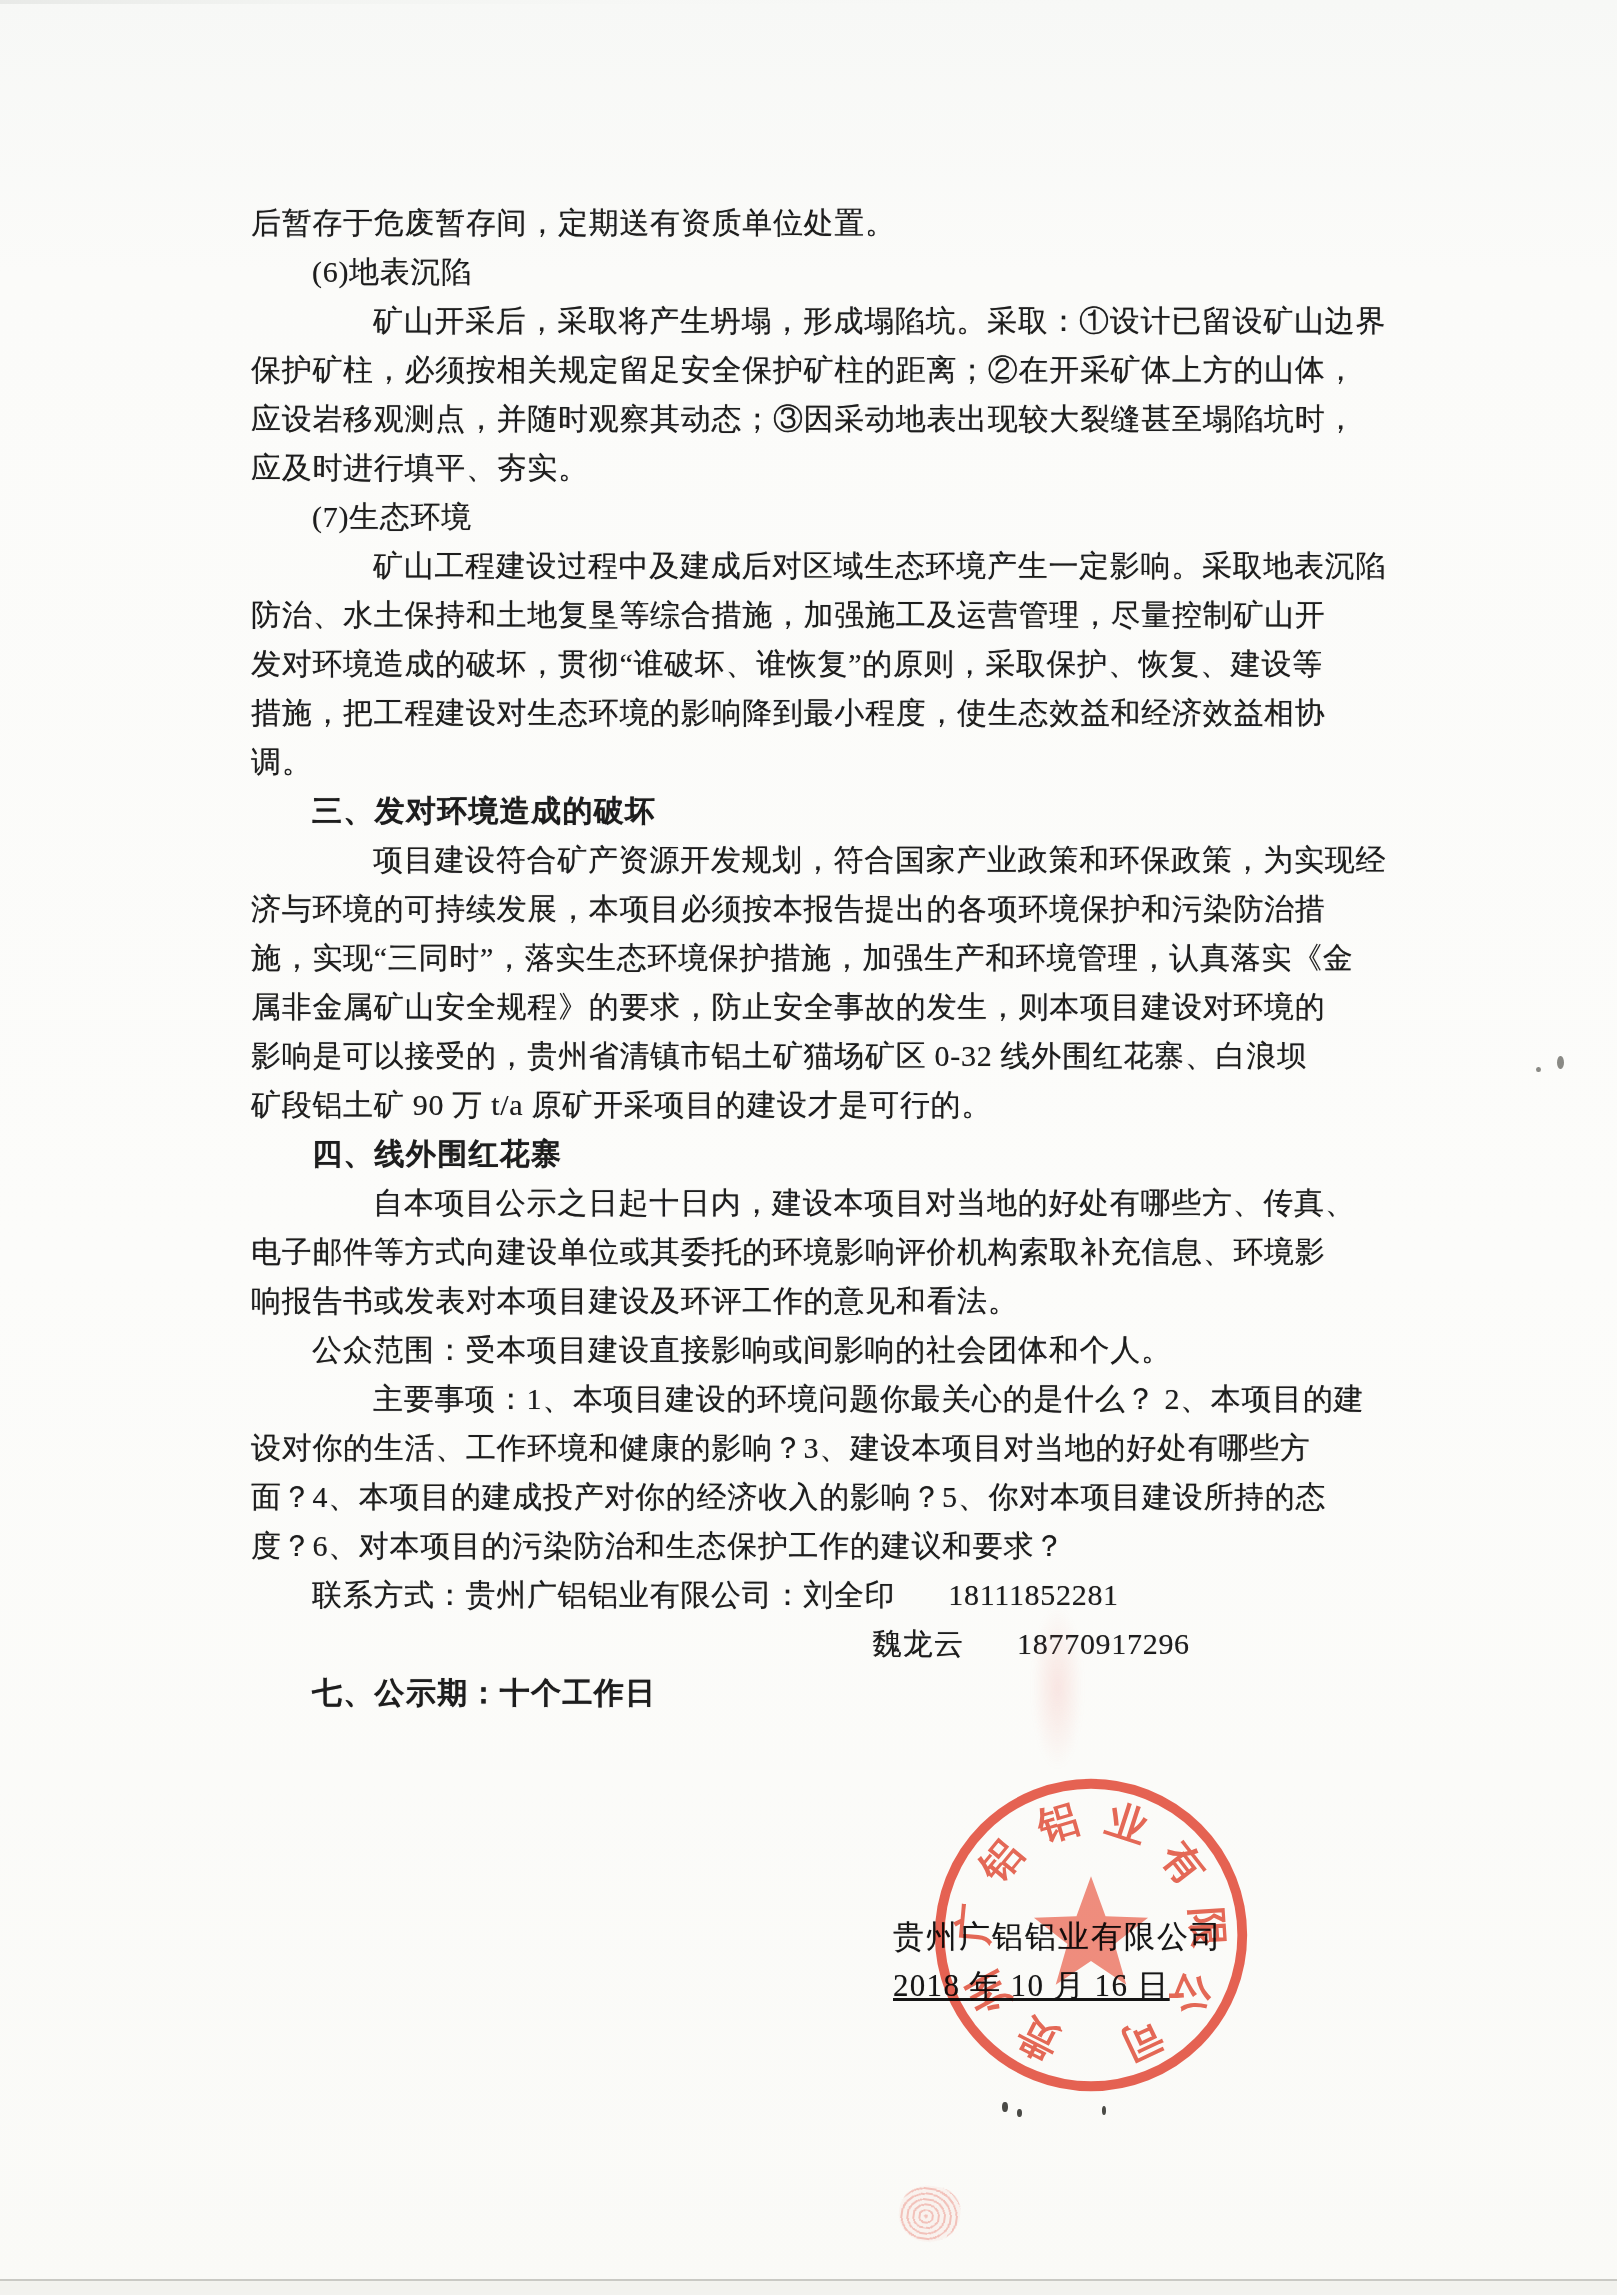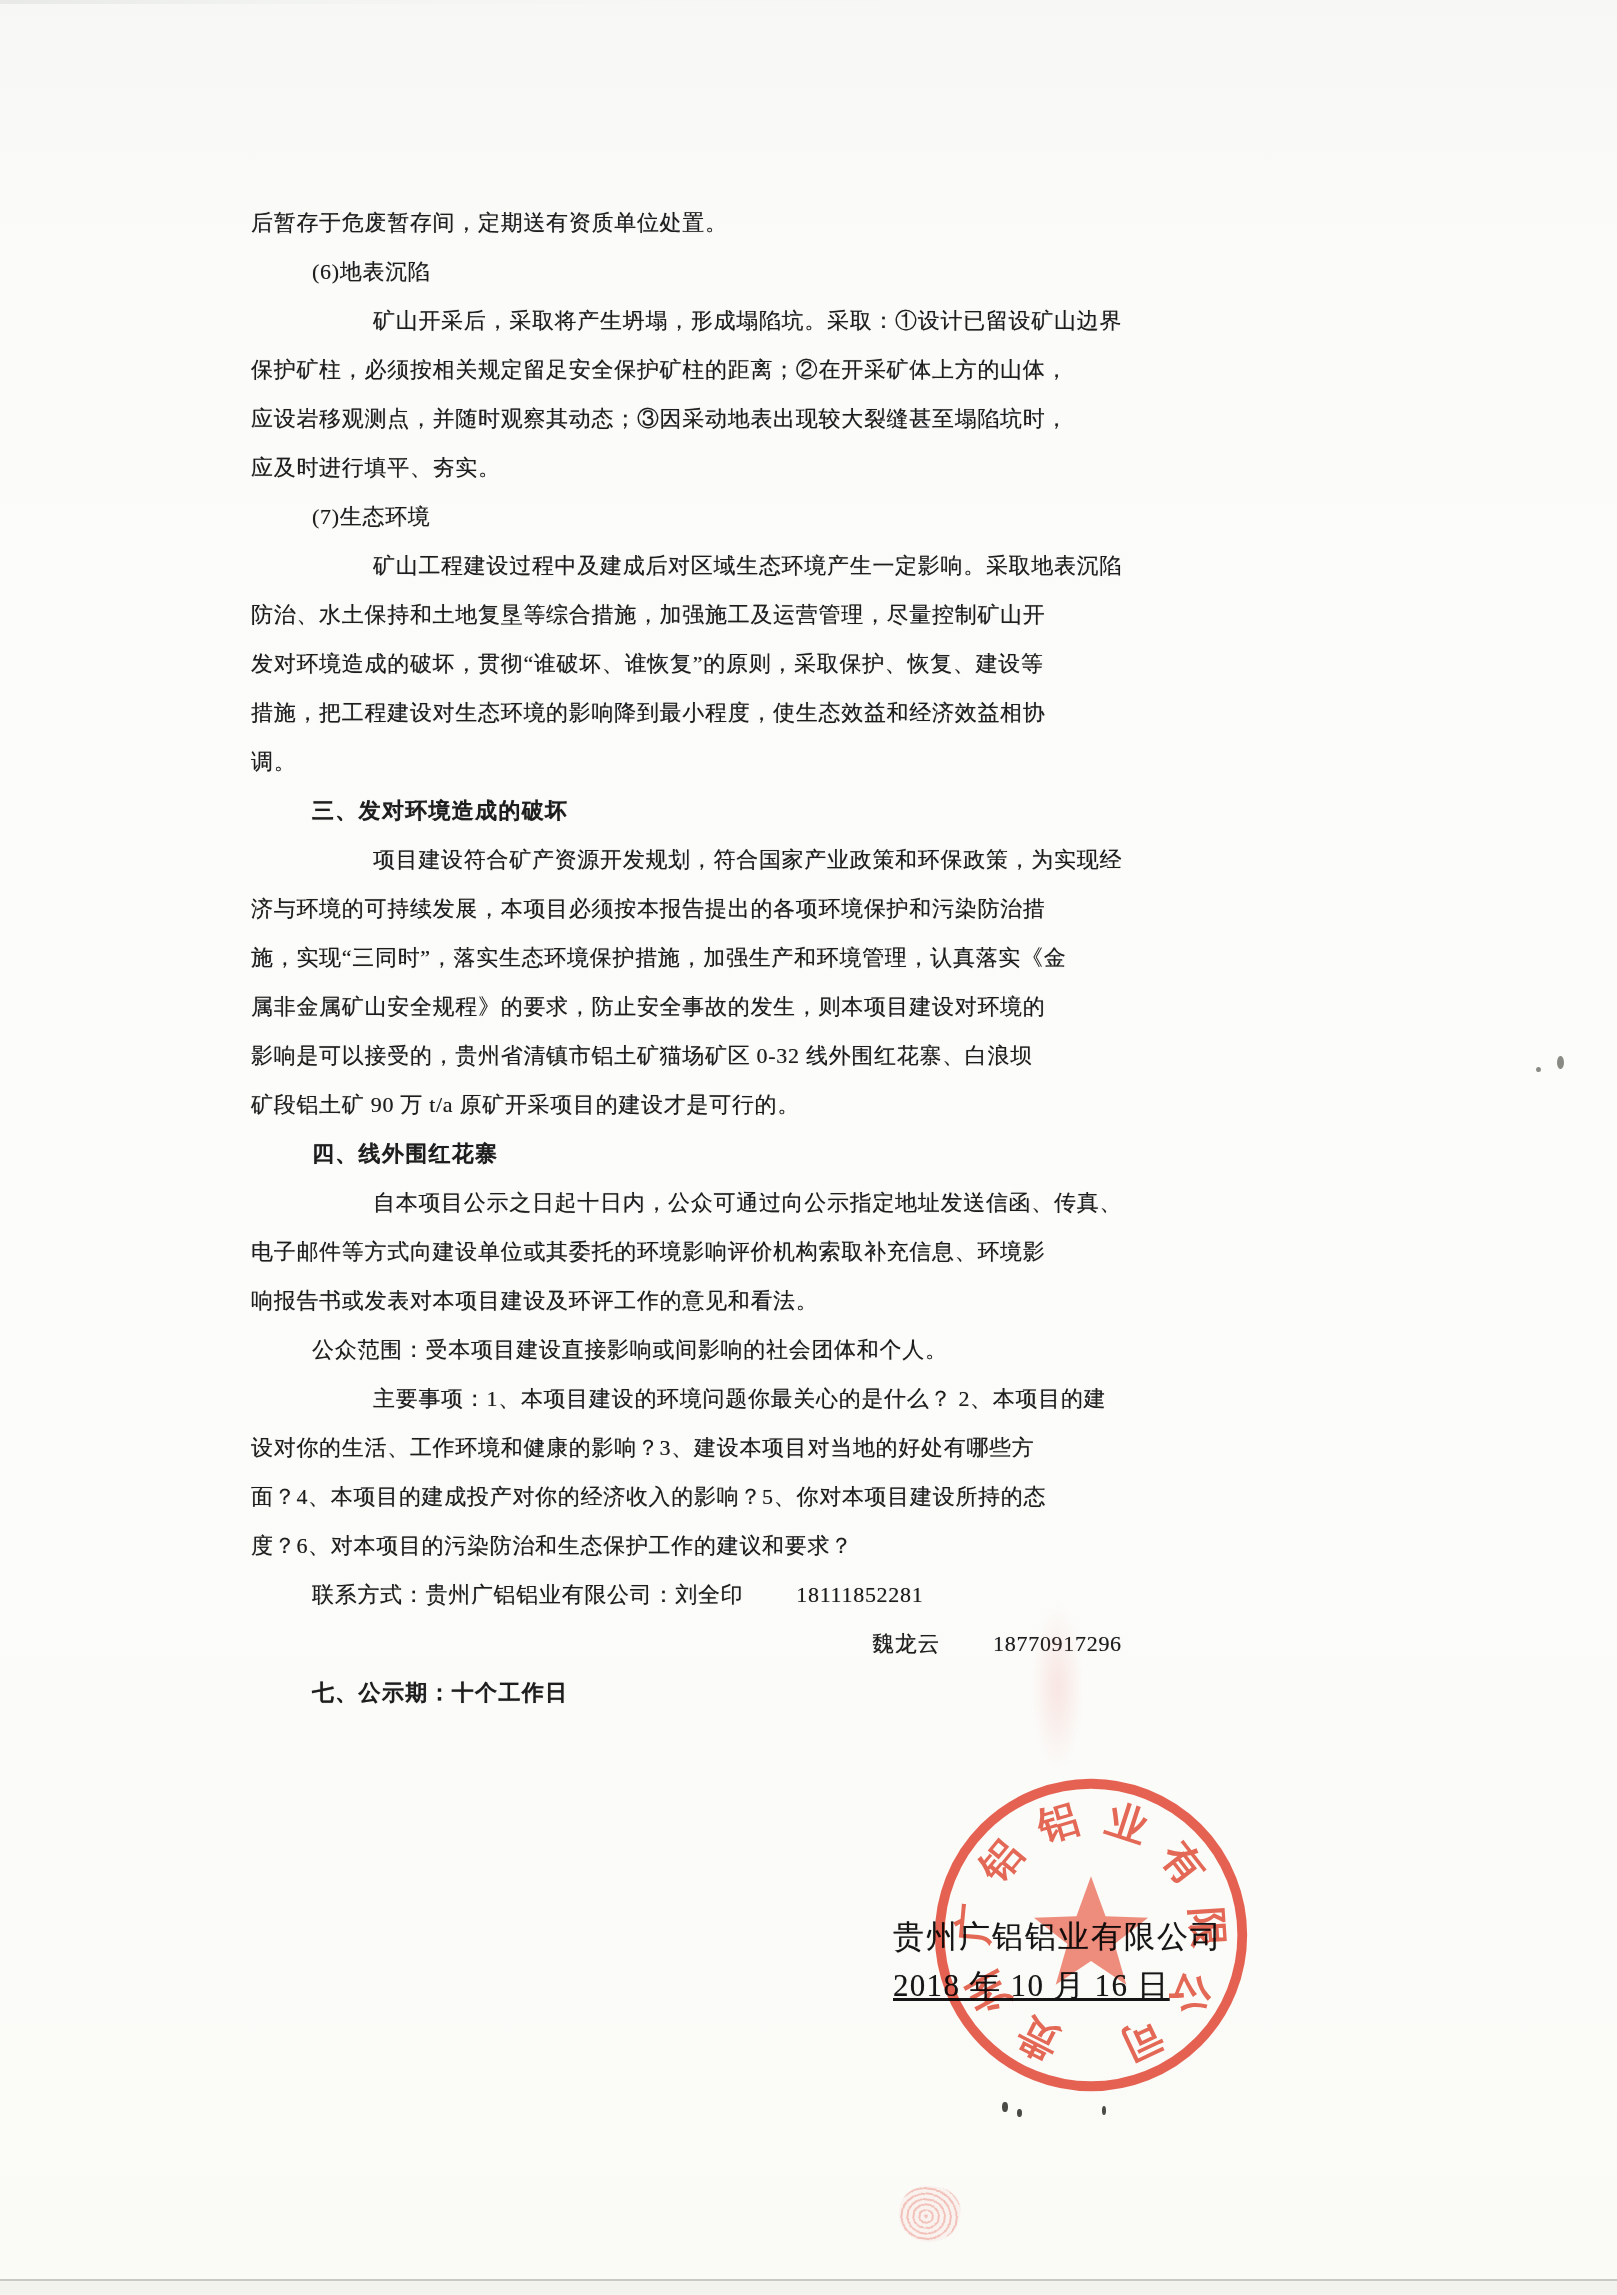--- a/index.html
+++ b/index.html
@@ -6,21 +6,21 @@
   #page{
     position:relative;
     width:1617px;height:2295px;
     background:linear-gradient(180deg,#f7f8f6 0%,#fbfbf9 12%,#fcfcfa 55%,#fafaf7 100%);
     overflow:hidden;
     font-family:"Liberation Serif","DejaVu Serif",serif;
   }
   
   #text-flow{
     position:absolute;left:251px;top:198px;width:1129px;
-    font-size:22px;line-height:49px;color:#1d1d1d;
+    font-size:30px;line-height:49px;color:#1d1d1d;
     text-shadow:0 0 0.7px rgba(20,20,20,.55);
     letter-spacing:0.7px;
   }
   .line{height:49px;white-space:nowrap;}
   .line.fill{white-space:normal;text-align:justify;text-align-last:justify;text-justify:inter-character;}
   .line.indent{padding-left:61px;}
   .line.fill.indent{padding-left:0;text-indent:61px;}
   .line.bold{font-weight:bold;font-family:"Liberation Sans","DejaVu Sans",sans-serif;letter-spacing:1.3px;}
   .line span{display:inline-block;}
   
@@ -94,21 +94,21 @@
       <div class="line fill"><span>措施，把工程建设对生态环境的影响降到最小程度，使生态效益和经济效益相协</span></div>
       <div class="line"><span>调。</span></div>
       <div class="line bold indent"><span>三、发对环境造成的破坏</span></div>
       <div class="line indent fill"><span>项目建设符合矿产资源开发规划，符合国家产业政策和环保政策，为实现经</span></div>
       <div class="line fill"><span>济与环境的可持续发展，本项目必须按本报告提出的各项环境保护和污染防治措</span></div>
       <div class="line fill"><span>施，实现“三同时”，落实生态环境保护措施，加强生产和环境管理，认真落实《金</span></div>
       <div class="line fill"><span>属非金属矿山安全规程》的要求，防止安全事故的发生，则本项目建设对环境的</span></div>
       <div class="line fill"><span>影响是可以接受的，贵州省清镇市铝土矿猫场矿区 0-32 线外围红花寨、白浪坝</span></div>
       <div class="line"><span>矿段铝土矿 90 万 t/a 原矿开采项目的建设才是可行的。</span></div>
       <div class="line bold indent"><span>四、线外围红花寨</span></div>
-      <div class="line indent fill"><span>自本项目公示之日起十日内，公众可通过向公示指定地址发送信函、传真、</span></div>
+      <div class="line indent fill"><span>自本项目公示之日起十日内，建设本项目对当地的好处有哪些方、传真、</span></div>
       <div class="line fill"><span>电子邮件等方式向建设单位或其委托的环境影响评价机构索取补充信息、环境影</span></div>
       <div class="line"><span>响报告书或发表对本项目建设及环评工作的意见和看法。</span></div>
       <div class="line indent"><span>公众范围：受本项目建设直接影响或间影响的社会团体和个人。</span></div>
       <div class="line indent fill"><span>主要事项：1、本项目建设的环境问题你最关心的是什么？ 2、本项目的建</span></div>
       <div class="line fill"><span>设对你的生活、工作环境和健康的影响？3、建设本项目对当地的好处有哪些方</span></div>
       <div class="line fill"><span>面？4、本项目的建成投产对你的经济收入的影响？5、你对本项目建设所持的态</span></div>
       <div class="line"><span>度？6、对本项目的污染防治和生态保护工作的建议和要求？</span></div>
       <div class="line indent"><span>联系方式：贵州广铝铝业有限公司：</span><span style="">刘全印</span><span style="margin-left: 53px;">18111852281</span></div>
       <div class="line"><span style="margin-left: 621px;">魏龙云</span><span style="margin-left: 53px;">18770917296</span></div>
       <div class="line bold indent"><span>七、公示期：十个工作日</span></div>

